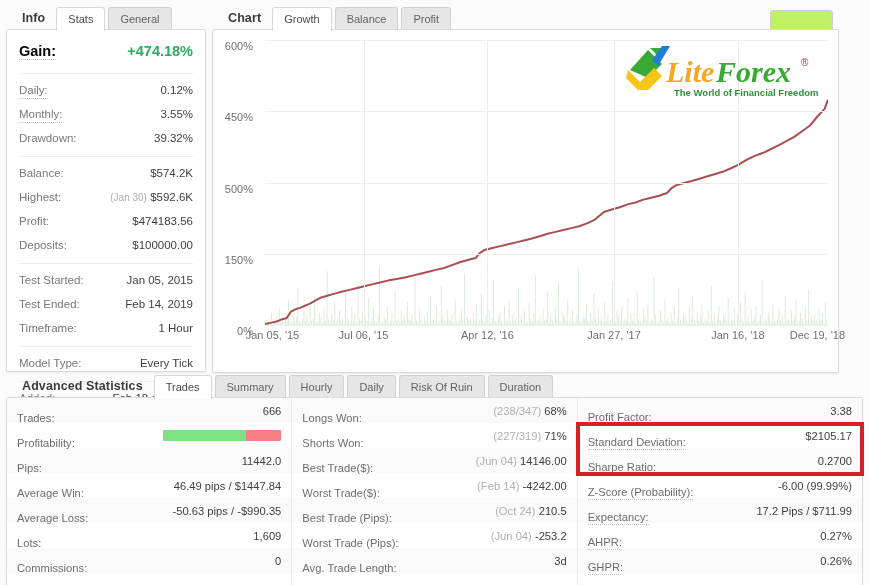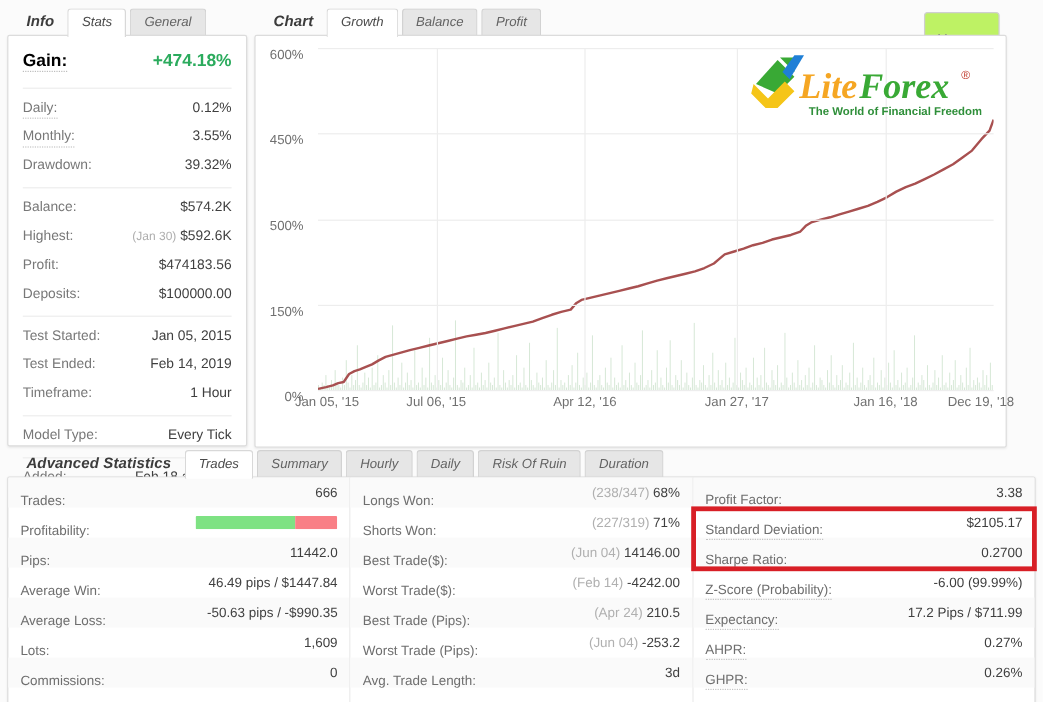--- a/index.html
+++ b/index.html
@@ -7,21 +7,21 @@
     width: 869px; height: 585px;
     background: #ffffff;
     font-family: "Liberation Sans", sans-serif;
     font-size: 11px;
     color: #4a4a4a;
     overflow: hidden;
   }
   .page { position: relative; width: 869px; height: 585px; background: #fbfbfb; }
 
   
-  .tabstrip { display: flex; align-items: flex-end; height: 26px; padding-left: 8px; font-style: italic; }
+  .tabstrip { display: flex; align-items: flex-end; height: 26px; padding-left: 8px; }
   .tab-title {
     font-weight: bold; font-size: 12.5px; color: #3c3c3c;
     padding: 5px 11px 5px 8px; letter-spacing: .1px;
   }
   .tab {
     font-size: 11px; color: #636363;
     background: #e6e6e6;
     border: 1px solid #d2d2d2; border-bottom: none;
     border-radius: 3px 3px 0 0;
     padding: 4px 11px 4px 11px;
@@ -680,21 +680,21 @@
           <div class="srow">
             <span class="sk">Best Trade($):</span>
             <span class="sv"><span class="muted">(Jun 04) </span><span>14146.00</span></span>
           </div>
           <div class="srow">
             <span class="sk">Worst Trade($):</span>
             <span class="sv"><span class="muted">(Feb 14) </span><span>-4242.00</span></span>
           </div>
           <div class="srow">
             <span class="sk">Best Trade (Pips):</span>
-            <span class="sv"><span class="muted">(Apr 24) </span><span>210.5</span></span>
+            <span class="sv"><span class="muted">(Oct 24) </span><span>210.5</span></span>
           </div>
           <div class="srow">
             <span class="sk">Worst Trade (Pips):</span>
             <span class="sv"><span class="muted">(Jun 04) </span><span>-253.2</span></span>
           </div>
           <div class="srow">
             <span class="sk">Avg. Trade Length:</span>
             <span class="sv"><span>3d</span></span>
           </div>
         </div>

